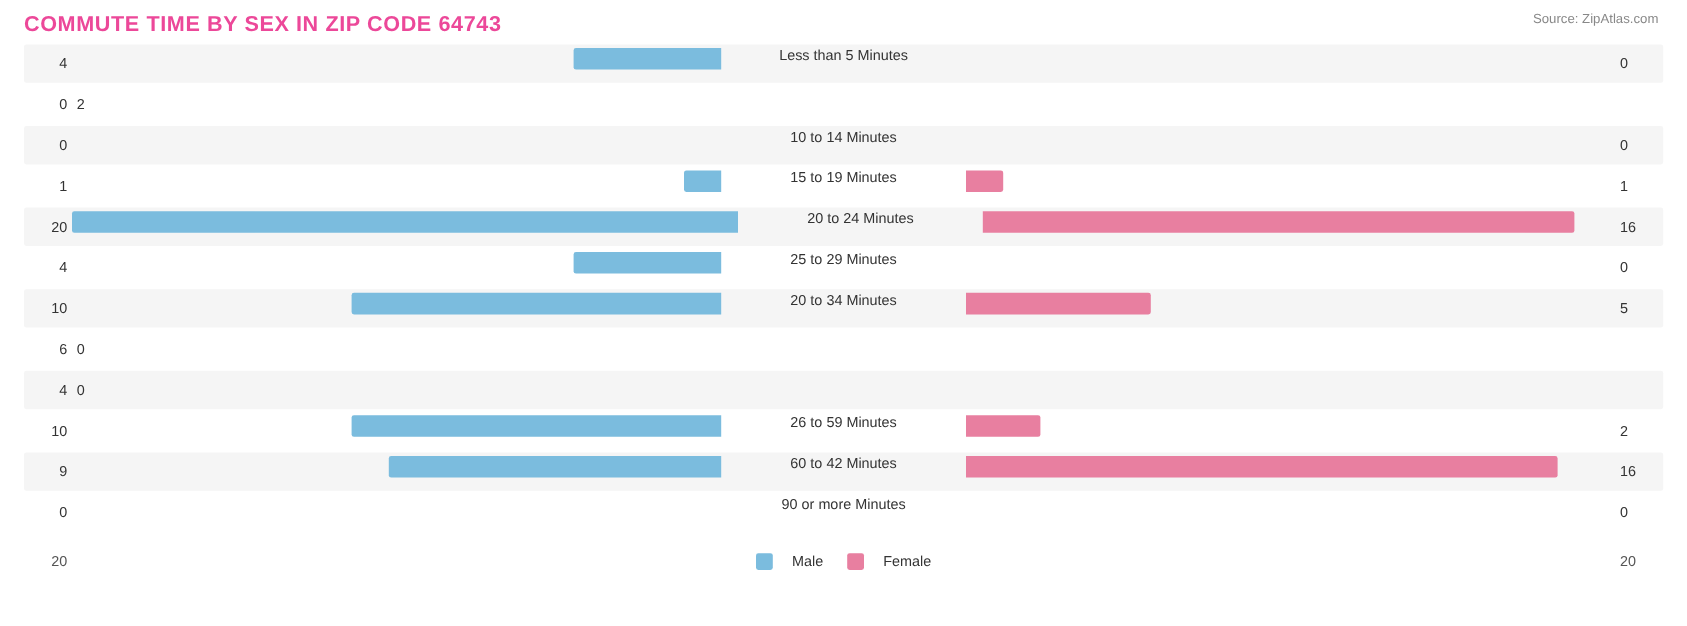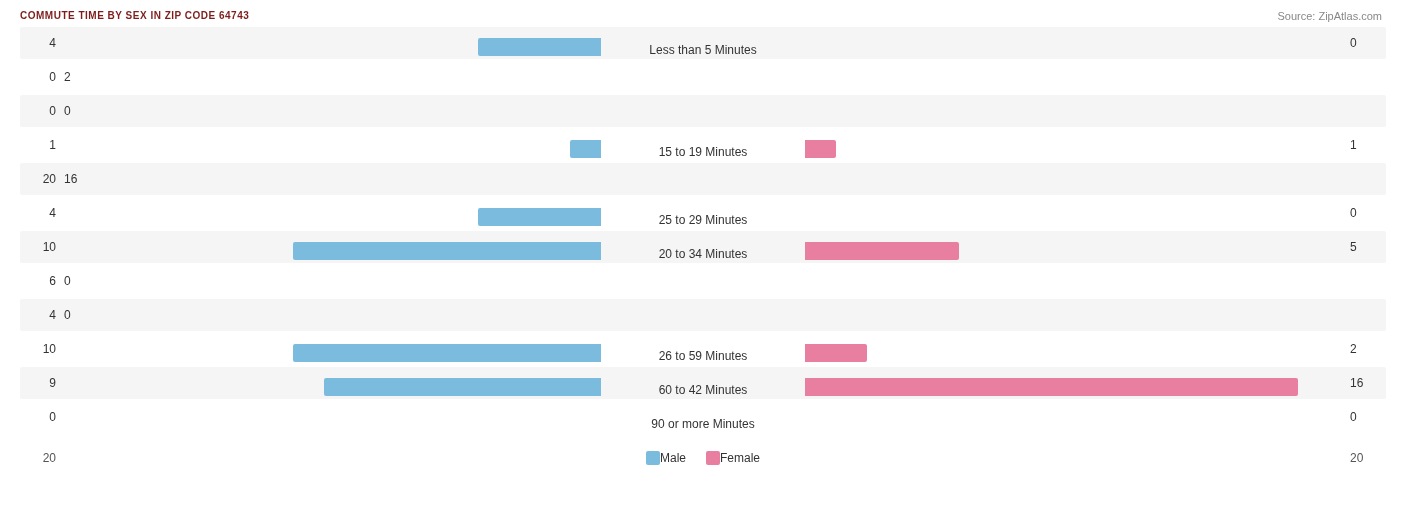--- a/index.html
+++ b/index.html
@@ -10,24 +10,24 @@
       height: 522px;
       overflow: hidden;
     }
     .chart-container {
       width: 1406px;
       height: 522px;
       padding: 10px 20px 40px 20px;
       position: relative;
     }
     .chart-title {
-      font-size: 10px;
+      font-size: 18px;
       font-weight: bold;
       text-transform: uppercase;
-      color: #7f1d1d;
+      color: #ec4899;
       margin-bottom: 6px;
       letter-spacing: 0.5px;
     }
     .source-label {
       position: absolute;
       top: 10px;
       right: 24px;
       font-size: 11px;
       color: #888;
     }
@@ -52,21 +52,21 @@
       width: 40px;
       text-align: right;
       font-size: 12px;
       color: #333;
       padding-right: 4px;
       flex-shrink: 0;
     }
     .bars-section {
       flex: 1;
       display: flex;
-      align-items: flex-end;
+      align-items: flex-start;
       position: relative;
       height: 28px;
     }
     .male-bar-container {
       flex: 1;
       display: flex;
       justify-content: flex-end;
       align-items: center;
       height: 20px;
       padding-right: 2px;
@@ -119,21 +119,21 @@
     }
     .axis-right {
       width: 40px;
       text-align: left;
       font-size: 12px;
       color: #555;
       padding-left: 4px;
     }
     .legend {
       display: flex;
-      gap: 0;
+      gap: 16px;
     }
     .legend-box {
       width: 14px;
       height: 14px;
       border-radius: 2px;
     }
     .legend-label {
       font-size: 12px;
       color: #333;
     }
@@ -159,37 +159,55 @@
       </div>
     </div>
     <div class="right-value">0</div>
   </div>
       <div class="row">
     <div class="left-value">0</div>
     <div class="right-value">2</div>
   </div>
       <div class="row row-bg-alt">
     <div class="left-value">0</div>
+    <div class="bars-section">
+      <div class="male-bar-container">
+        <div class="male-bar" style="width:0px;"></div>
+      </div>
+      <div class="label-center">10 to 14 Minutes</div>
+      <div class="female-bar-container">
+        <div class="female-bar" style="width:0px;"></div>
+      </div>
+    </div>
     <div class="right-value">0</div>
   </div>
       <div class="row">
     <div class="left-value">1</div>
     <div class="bars-section">
       <div class="male-bar-container">
         <div class="male-bar" style="width:30.833333333333332px;"></div>
       </div>
       <div class="label-center">15 to 19 Minutes</div>
       <div class="female-bar-container">
         <div class="female-bar" style="width:30.833333333333332px;"></div>
       </div>
     </div>
     <div class="right-value">1</div>
   </div>
       <div class="row row-bg-alt">
     <div class="left-value">20</div>
+    <div class="bars-section">
+      <div class="male-bar-container">
+        <div class="male-bar" style="width:555px;"></div>
+      </div>
+      <div class="label-center">20 to 24 Minutes</div>
+      <div class="female-bar-container">
+        <div class="female-bar" style="width:493.3333333333333px;"></div>
+      </div>
+    </div>
     <div class="right-value">16</div>
   </div>
       <div class="row">
     <div class="left-value">4</div>
     <div class="bars-section">
       <div class="male-bar-container">
         <div class="male-bar" style="width:123.33333333333333px;"></div>
       </div>
       <div class="label-center">25 to 29 Minutes</div>
       <div class="female-bar-container">

